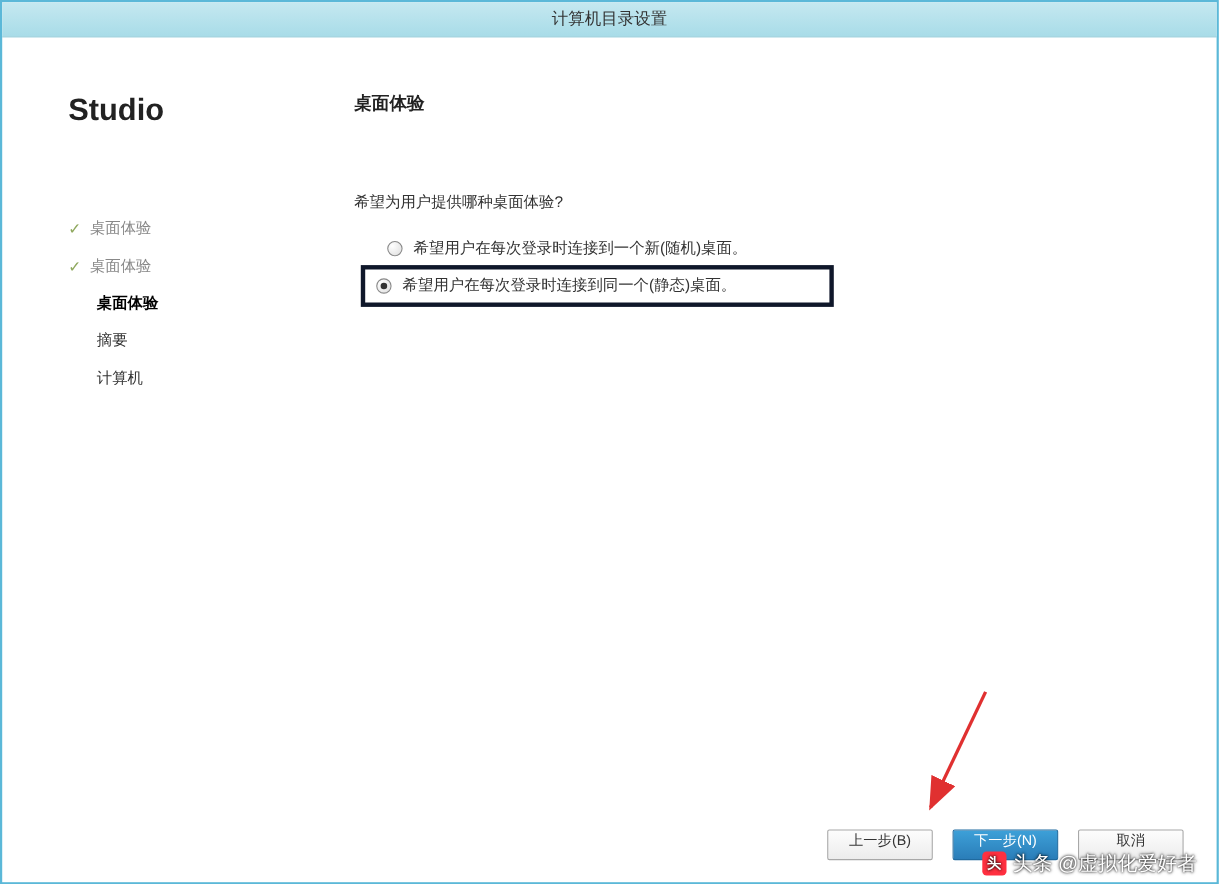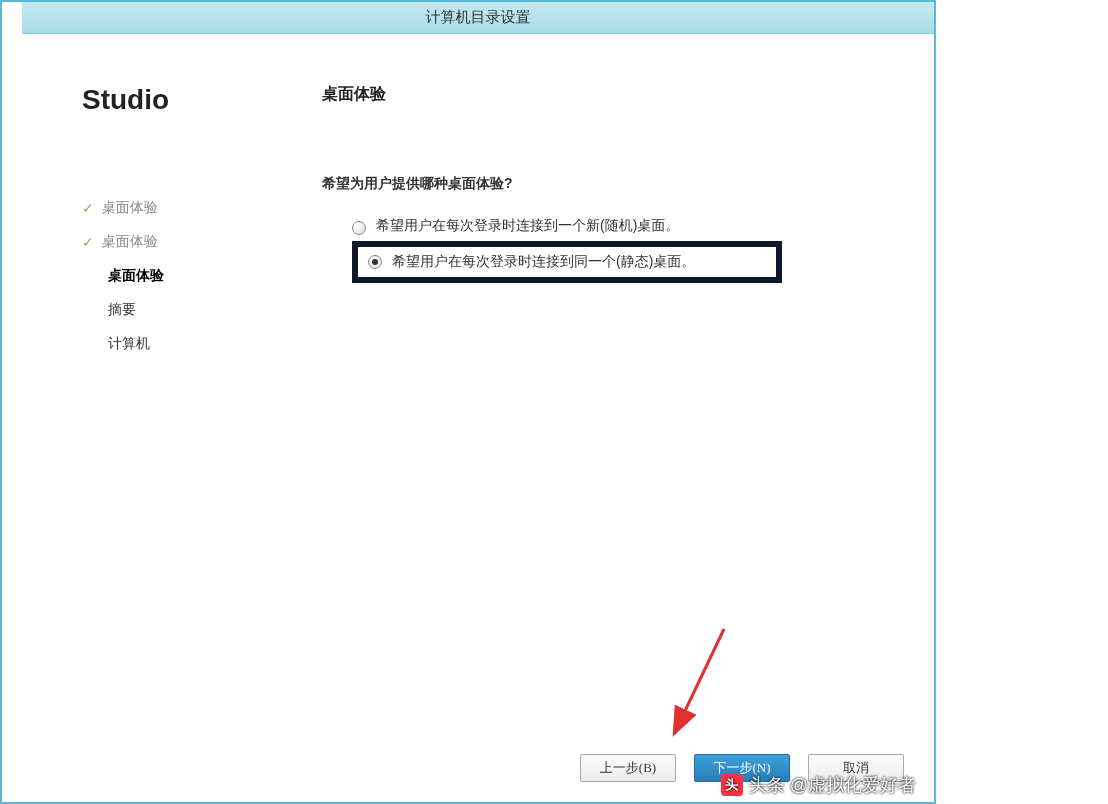--- a/index.html
+++ b/index.html
@@ -9,43 +9,43 @@
     }
     body {
       font-family: "Microsoft YaHei", "Segoe UI", Arial, sans-serif;
       background: #fff;
       width: 1108px;
       height: 804px;
       overflow: hidden;
       position: relative;
     }
     .window {
-      width: 936px;
+      width: 1108px;
       height: 804px;
       border: 2px solid #5bb8d8;
       background: #fff;
       display: flex;
       flex-direction: column;
       position: relative;
-      padding-left: 20px;
     }
     .titlebar {
       background: linear-gradient(to bottom, #c5e8f0, #a8dce8);
       height: 32px;
       display: flex;
       align-items: center;
       justify-content: center;
       font-size: 15px;
       color: #333;
       border-bottom: 1px solid #8cc9d8;
     }
     .body {
       flex: 1;
       display: flex;
       padding: 50px 30px 0 30px;
+      gap: 20px;
     }
     .sidebar {
       width: 260px;
       padding-left: 30px;
     }
     .brand {
       font-size: 28px;
       font-weight: bold;
       color: #222;
       margin-bottom: 75px;
@@ -84,43 +84,42 @@
       padding-left: 10px;
     }
     .page-title {
       font-size: 16px;
       font-weight: bold;
       color: #222;
       margin-bottom: 70px;
     }
     .question {
       font-size: 14px;
-      font-weight: bold;
+      font-weight: normal;
       color: #333;
       margin-bottom: 18px;
     }
     .option {
       display: flex;
       align-items: center;
       padding: 6px 10px;
       margin-left: 20px;
       font-size: 14px;
       color: #333;
       gap: 10px;
     }
     .option.highlighted {
-      border: 6px solid #0f172a;
-      margin-left: 30px;
+      border: 4px solid #0f172a;
+      margin-left: 6px;
       padding: 6px 10px;
       width: 430px;
     }
     .option:not(.highlighted) {
       margin-left: 20px;
       width: 430px;
-      align-items: flex-end;
     }
     .radio {
       width: 14px;
       height: 14px;
       border: 1px solid #888;
       border-radius: 50%;
       display: inline-flex;
       align-items: center;
       justify-content: center;
       flex-shrink: 0;
@@ -142,26 +141,24 @@
       gap: 18px;
     }
     .btn {
       min-width: 96px;
       height: 28px;
       border: 1px solid #a8a8a8;
       background: linear-gradient(to bottom, #fdfdfd, #ececec);
       font-size: 13px;
       color: #333;
       display: flex;
-      align-items: center;
       justify-content: center;
       cursor: pointer;
       padding: 0 10px;
       border-radius: 2px;
-      font-family: Liberation Serif, serif;
     }
     .btn.primary {
       background: linear-gradient(to bottom, #3da0d8, #2a7db8);
       border: 1px solid #1f6a9f;
       color: #fff;
     }
     .arrow-annotation {
       position: absolute;
       right: 200px;
       bottom: 58px;

